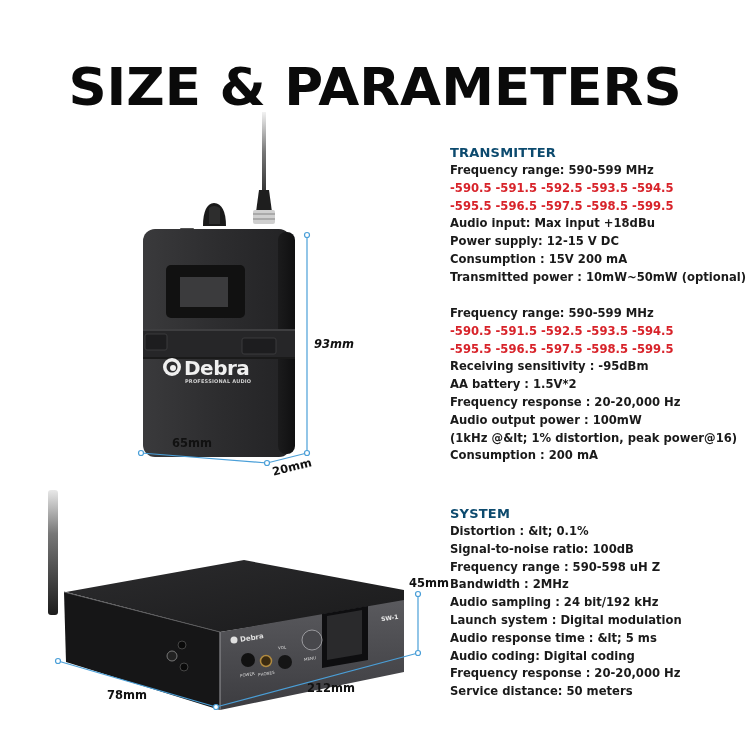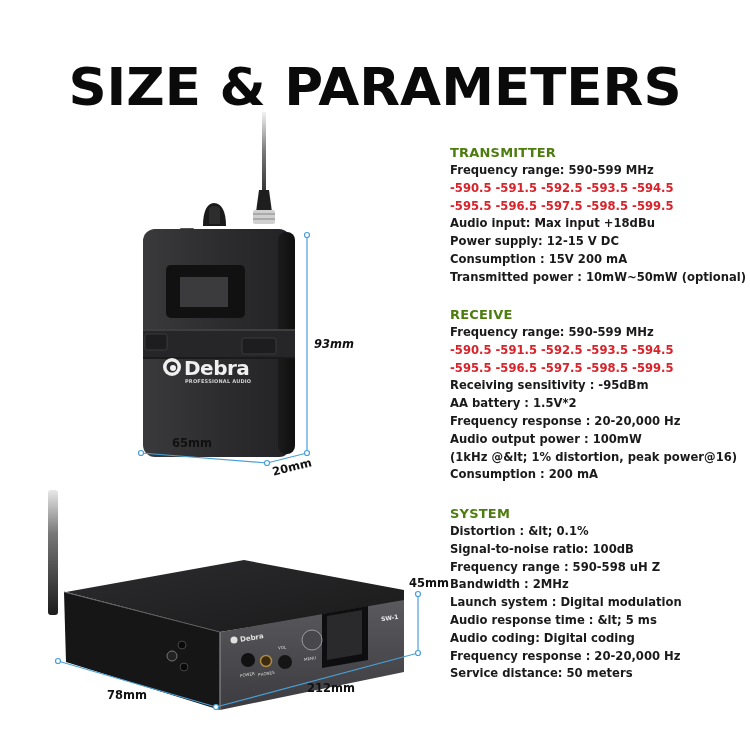--- a/index.html
+++ b/index.html
@@ -4,21 +4,21 @@
   <style>
     html, body { margin: 0; padding: 0; background: #ffffff; }
     body { width: 750px; height: 750px; position: relative; overflow: hidden; font-family: "DejaVu Sans", "Liberation Sans", sans-serif; }
     .title {
       position: absolute; left: 0; top: 56px; width: 750px; text-align: center;
       font-family: "DejaVu Sans", sans-serif; font-weight: bold; font-size: 52px;
       letter-spacing: 0px; color: #0a0a0a; line-height: 62px;
       transform: scaleX(1.02);
     }
     .specs { position: absolute; left: 450px; font-size: 11.6px; font-weight: bold; color: #1a1a1a; }
-    .specs .h { font-size: 13px; font-weight: bold; color: #4d7c0f; height: 19px; line-height: 19px; letter-spacing: 0.2px; }
+    .specs .h { font-size: 13px; font-weight: bold; color: #0c4a6e; height: 19px; line-height: 19px; letter-spacing: 0.2px; }
     .specs .ln { height: 17.8px; line-height: 17.8px; white-space: nowrap; }
     .specs .red { color: #d8232a; }
     .dim { position: absolute; font-weight: bold; font-size: 11.5px; color: #111; white-space: nowrap; }
     svg.art { position: absolute; left: 0; top: 0; }
   </style>
 </head>
 <body>
 
 <div class="title">SIZE &amp; PARAMETERS</div>
 
@@ -151,36 +151,36 @@
   <div class="ln">Frequency range:  590-599 MHz</div>
   <div class="ln red">-590.5 -591.5 -592.5 -593.5 -594.5</div>
   <div class="ln red">-595.5 -596.5 -597.5 -598.5 -599.5</div>
   <div class="ln">Audio input:  Max input +18dBu</div>
   <div class="ln">Power supply:  12-15 V DC</div>
   <div class="ln">Consumption :  15V 200 mA</div>
   <div class="ln">Transmitted power :  10mW~50mW (optional)</div>
 </div>
 
 <div class="specs" style="top:305px;">
-  <div class="h">RECEIVE</div>
   <div class="ln">Frequency range:  590-599 MHz</div>
   <div class="ln red">-590.5 -591.5 -592.5 -593.5 -594.5</div>
   <div class="ln red">-595.5 -596.5 -597.5 -598.5 -599.5</div>
   <div class="ln">Receiving sensitivity :  -95dBm</div>
   <div class="ln">AA battery : 1.5V*2</div>
   <div class="ln">Frequency response :  20-20,000 Hz</div>
   <div class="ln">Audio output power :  100mW</div>
   <div class="ln">(1kHz @&amp;lt; 1% distortion, peak power@16)</div>
   <div class="ln">Consumption :  200 mA</div>
 </div>
 
 <div class="specs" style="top:504px;">
   <div class="h">SYSTEM</div>
   <div class="ln">Distortion :  &amp;lt; 0.1%</div>
   <div class="ln">Signal-to-noise ratio:  100dB</div>
   <div class="ln">Frequency range :  590-598 uH Z</div>
   <div class="ln">Bandwidth :  2MHz</div>
+  <div class="ln">Audio sampling :   24 bit/192 kHz</div>
   <div class="ln">Launch system :  Digital modulation</div>
   <div class="ln">Audio response time :   &amp;lt; 5 ms</div>
   <div class="ln">Audio coding:   Digital coding</div>
   <div class="ln">Frequency response :  20-20,000 Hz</div>
   <div class="ln">Service distance:  50 meters</div>
 </div>
 
 </body></html>

